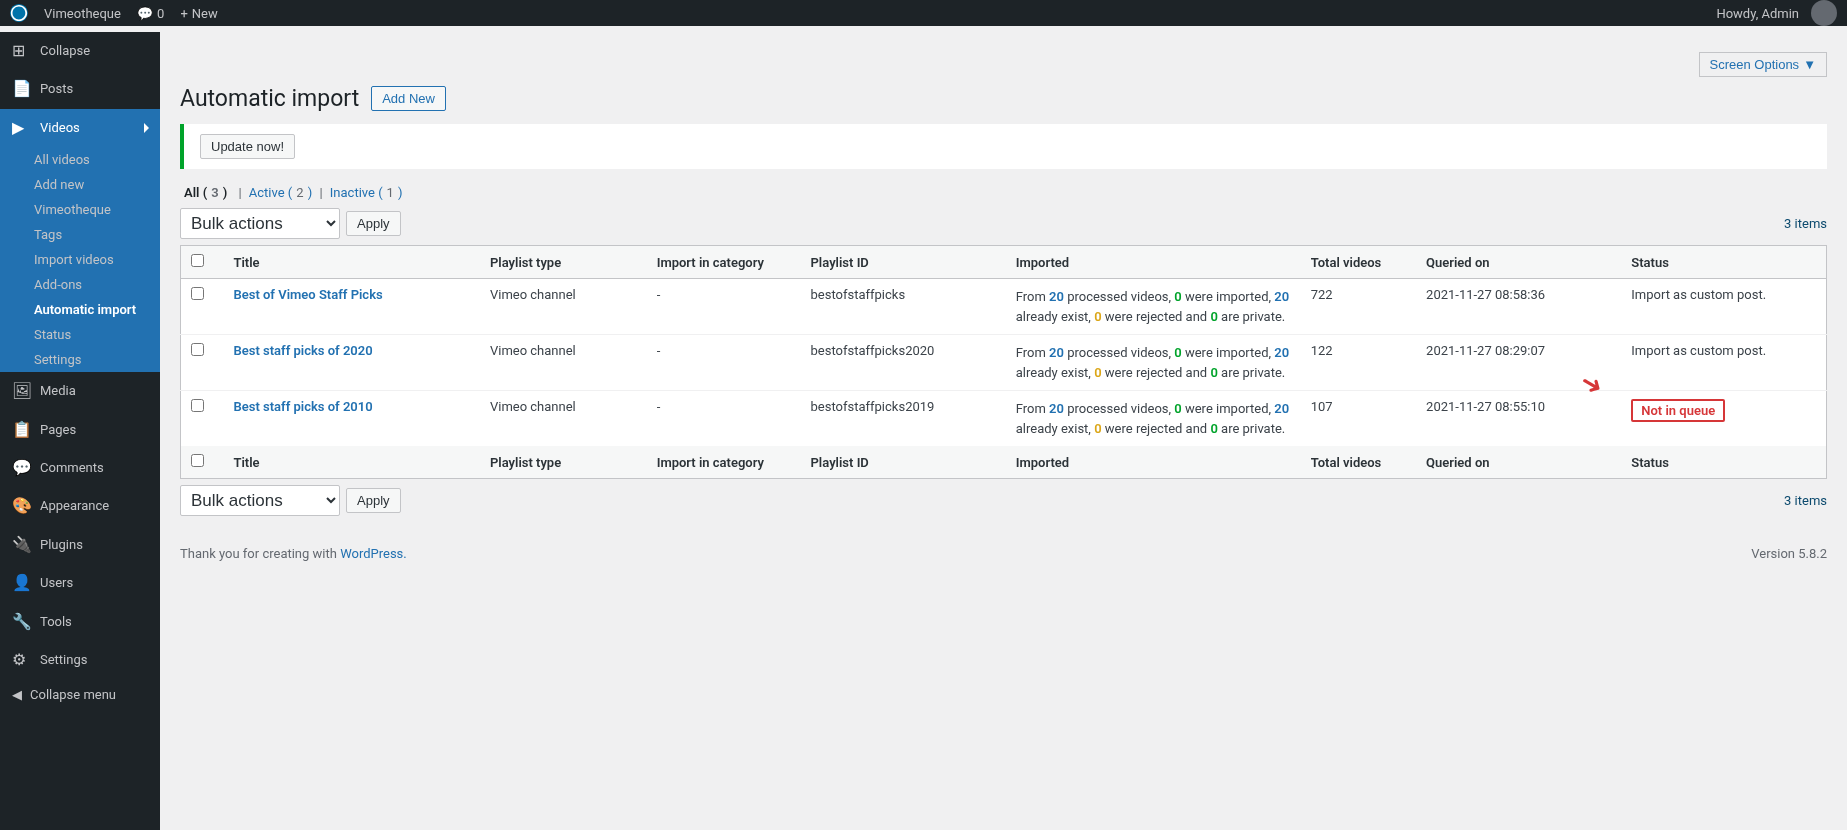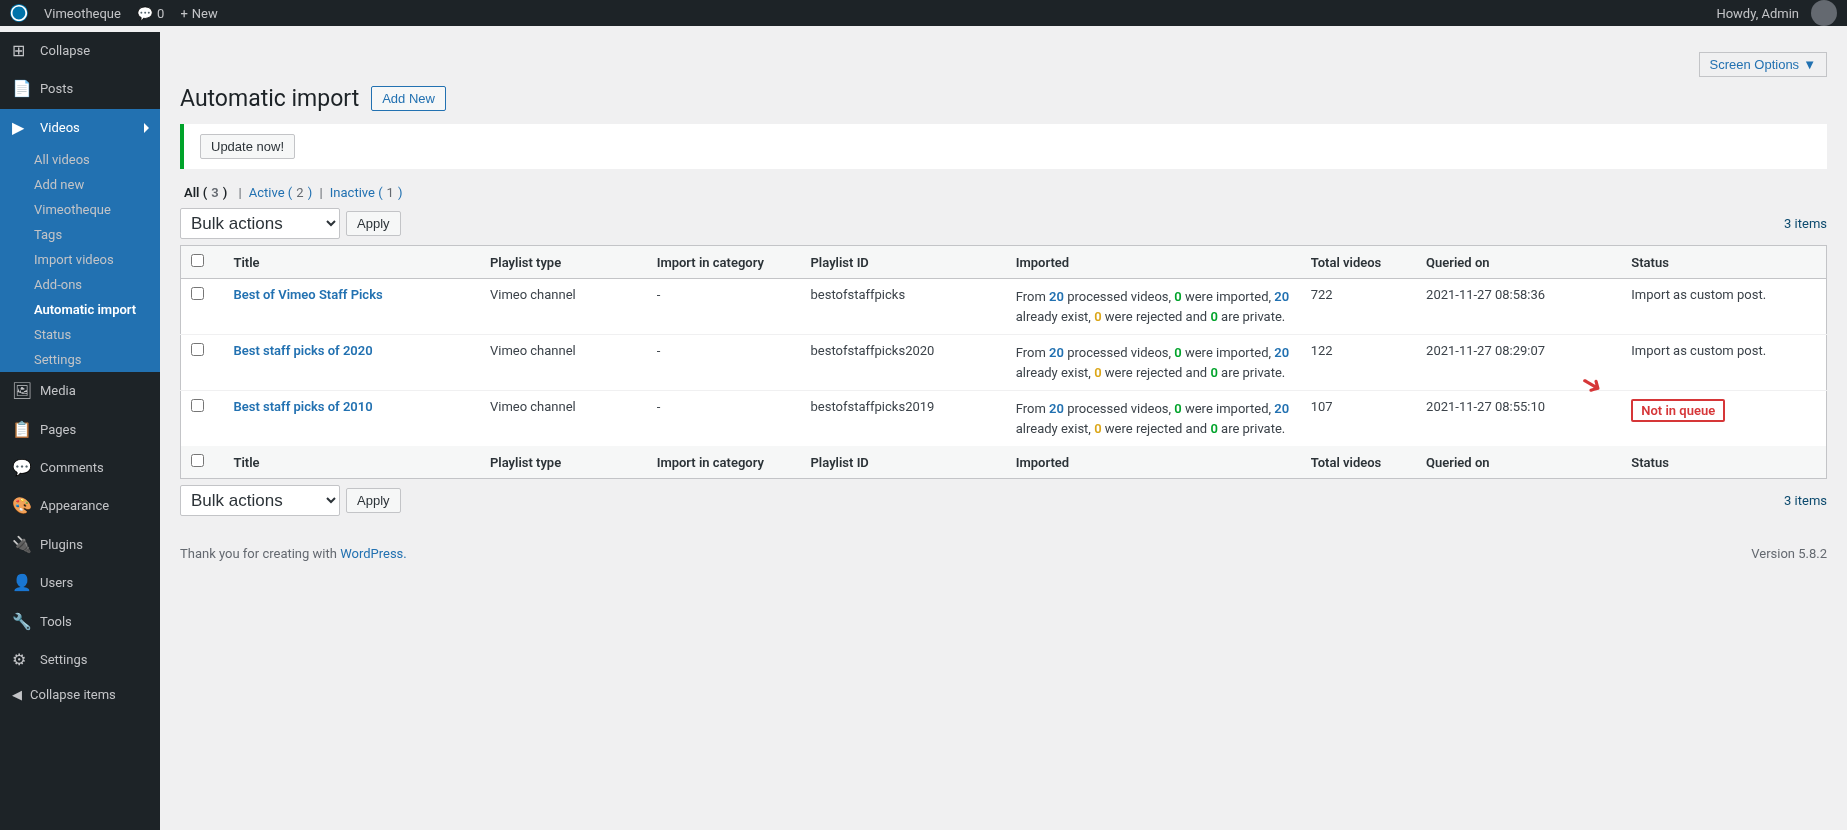--- a/index.html
+++ b/index.html
@@ -336,21 +336,21 @@
       <span>Tools</span>
     </div>
 
     <div class="menu-item">
       <span class="menu-icon">⚙</span>
       <span>Settings</span>
     </div>
 
     <div class="collapse-menu">
       <span>◀</span>
-      <span>Collapse items</span>
+      <span>Collapse menu</span>
     </div>
   </div>
 
   <div id="wpcontent">
 
     <div class="screen-options-bar">
       <button class="screen-options-btn">
         <span>Screen Options</span>
         <span>▼</span>
       </button>

